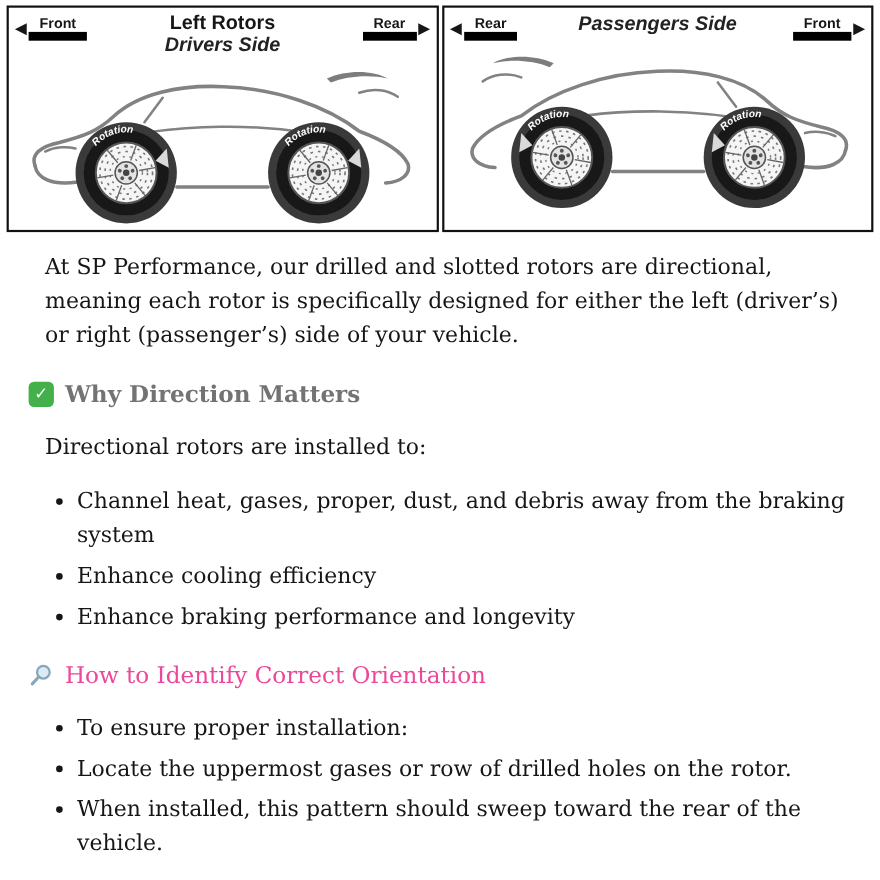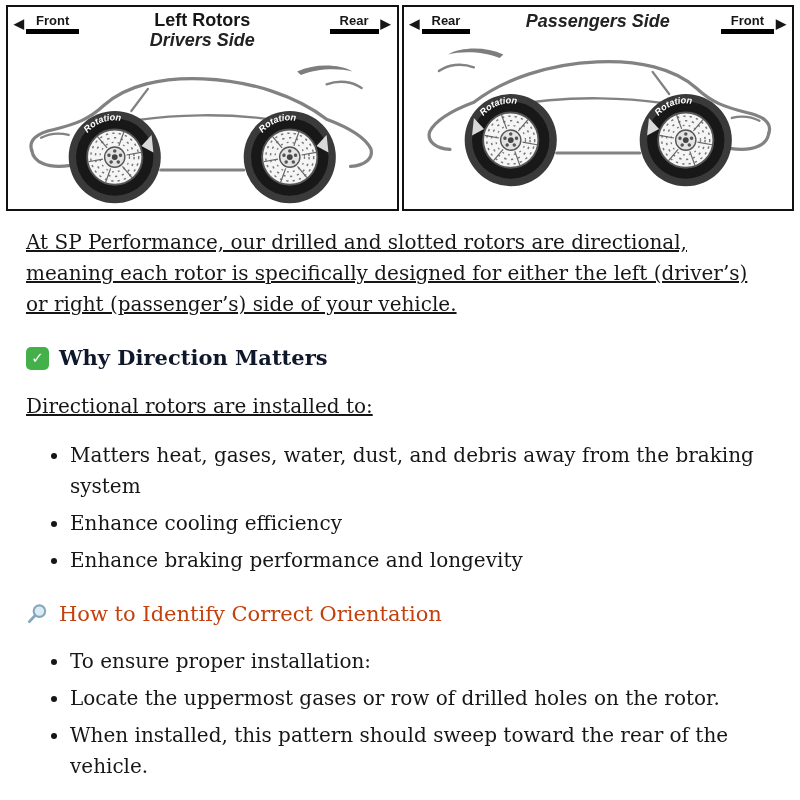--- a/index.html
+++ b/index.html
@@ -36,21 +36,21 @@
   .dir{
     display:inline-flex;
     align-items:center;
     gap:2px;
     font-weight:bold;
     font-size:13px;
     margin-top:2px;
     white-space:nowrap;
   }
   .dir .dir-label{
-    border-bottom:5px solid #000000;
+    border-bottom:8px solid #000000;
     padding:0 10px 1px 10px;
   }
   .dir .arrow{font-size:13px;line-height:1;}
   .dir.right{justify-self:end;}
   .panel-titles{text-align:center;}
   .panel-title{
     font-size:18px;
     font-weight:bold;
     line-height:1.05;
   }
@@ -60,30 +60,30 @@
     font-style:italic;
     color:#222;
   }
   .car-svg{display:block;width:100%;height:152px;margin-top:2px;}
   
   .article{
     padding:16px 26px 10px 26px;
     font-size:20px;
     line-height:1.55;
   }
-  .para{margin:0 0 18px 0;max-width:742px;text-decoration:underline;}
+  .para{margin:0 0 18px 15px;max-width:742px;}
   .h-row{
     display:flex;
     align-items:center;
     gap:10px;
     margin:22px 0 16px 0;
   }
   .h-row .h-text{font-size:21px;}
-  .h-bold .h-text{font-weight:bold;color:#0f172a;}
-  .h-reg .h-text{font-weight:normal;color:#c2410c;}
+  .h-bold .h-text{font-weight:bold;color:#737373;}
+  .h-reg .h-text{font-weight:normal;color:#ec4899;}
   .check{
     display:inline-flex;
     width:23px;height:23px;
     border-radius:5px;
     background:var(--check-green);
     color:#fff;
     align-items:center;
     justify-content:center;
     font-size:15px;
     font-weight:bold;
@@ -239,21 +239,21 @@
   <p class="para">At SP Performance, our drilled and slotted rotors are directional, meaning each rotor is specifically designed for either the left (driver’s) or right (passenger’s) side of your vehicle.</p>
 
   <div class="h-row h-bold">
     <span class="check">✓</span>
     <span class="h-text">Why Direction Matters</span>
   </div>
 
   <p class="para">Directional rotors are installed to:</p>
 
   <ul class="bullets">
-      <li>Matters heat, gases, water, dust, and debris away from the braking system</li>
+      <li>Channel heat, gases, proper, dust, and debris away from the braking system</li>
       <li>Enhance cooling efficiency</li>
       <li>Enhance braking performance and longevity</li>
     </ul>
 
   <div class="h-row h-reg">
     <svg class="mag" viewBox="0 0 24 24" width="23" height="23">
       <circle cx="14" cy="9.5" r="6" fill="#dcebf4" stroke="#86a8bd" stroke-width="2.2"></circle>
       <line x1="9.5" y1="14" x2="3.5" y2="20.5" stroke="#86a8bd" stroke-width="3" stroke-linecap="round"></line>
     </svg>
     <span class="h-text">How to Identify Correct Orientation</span>

